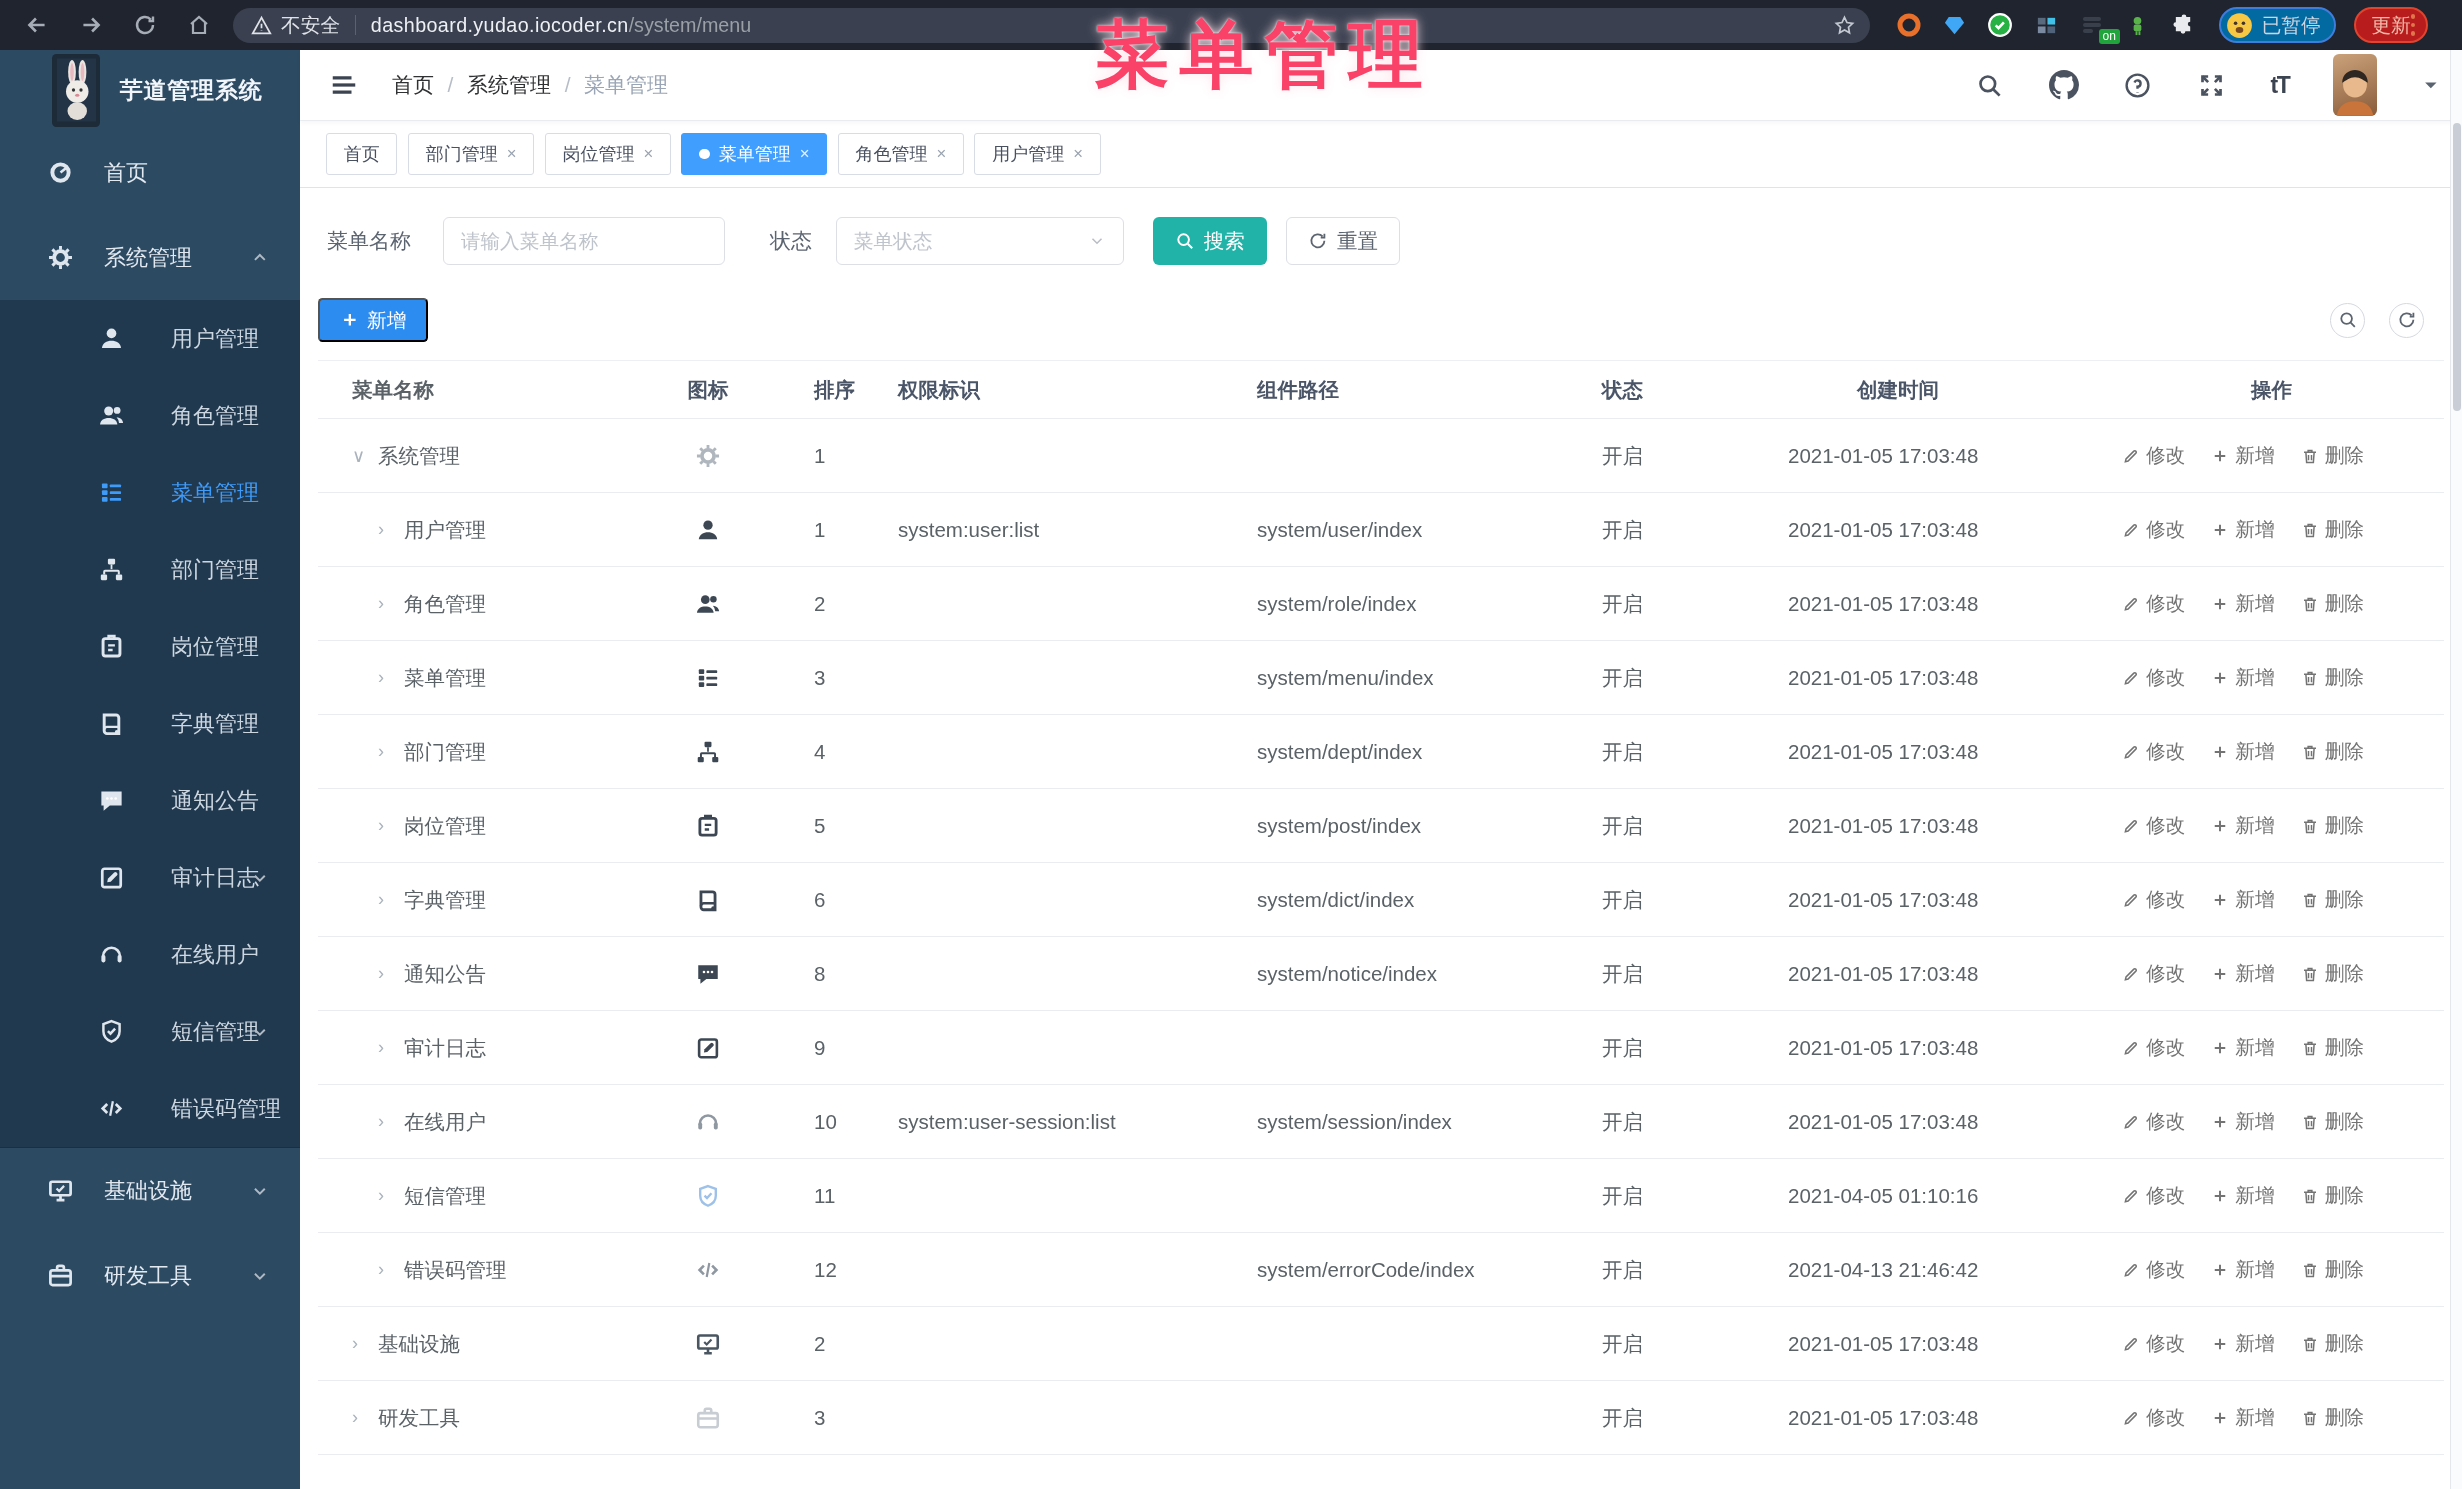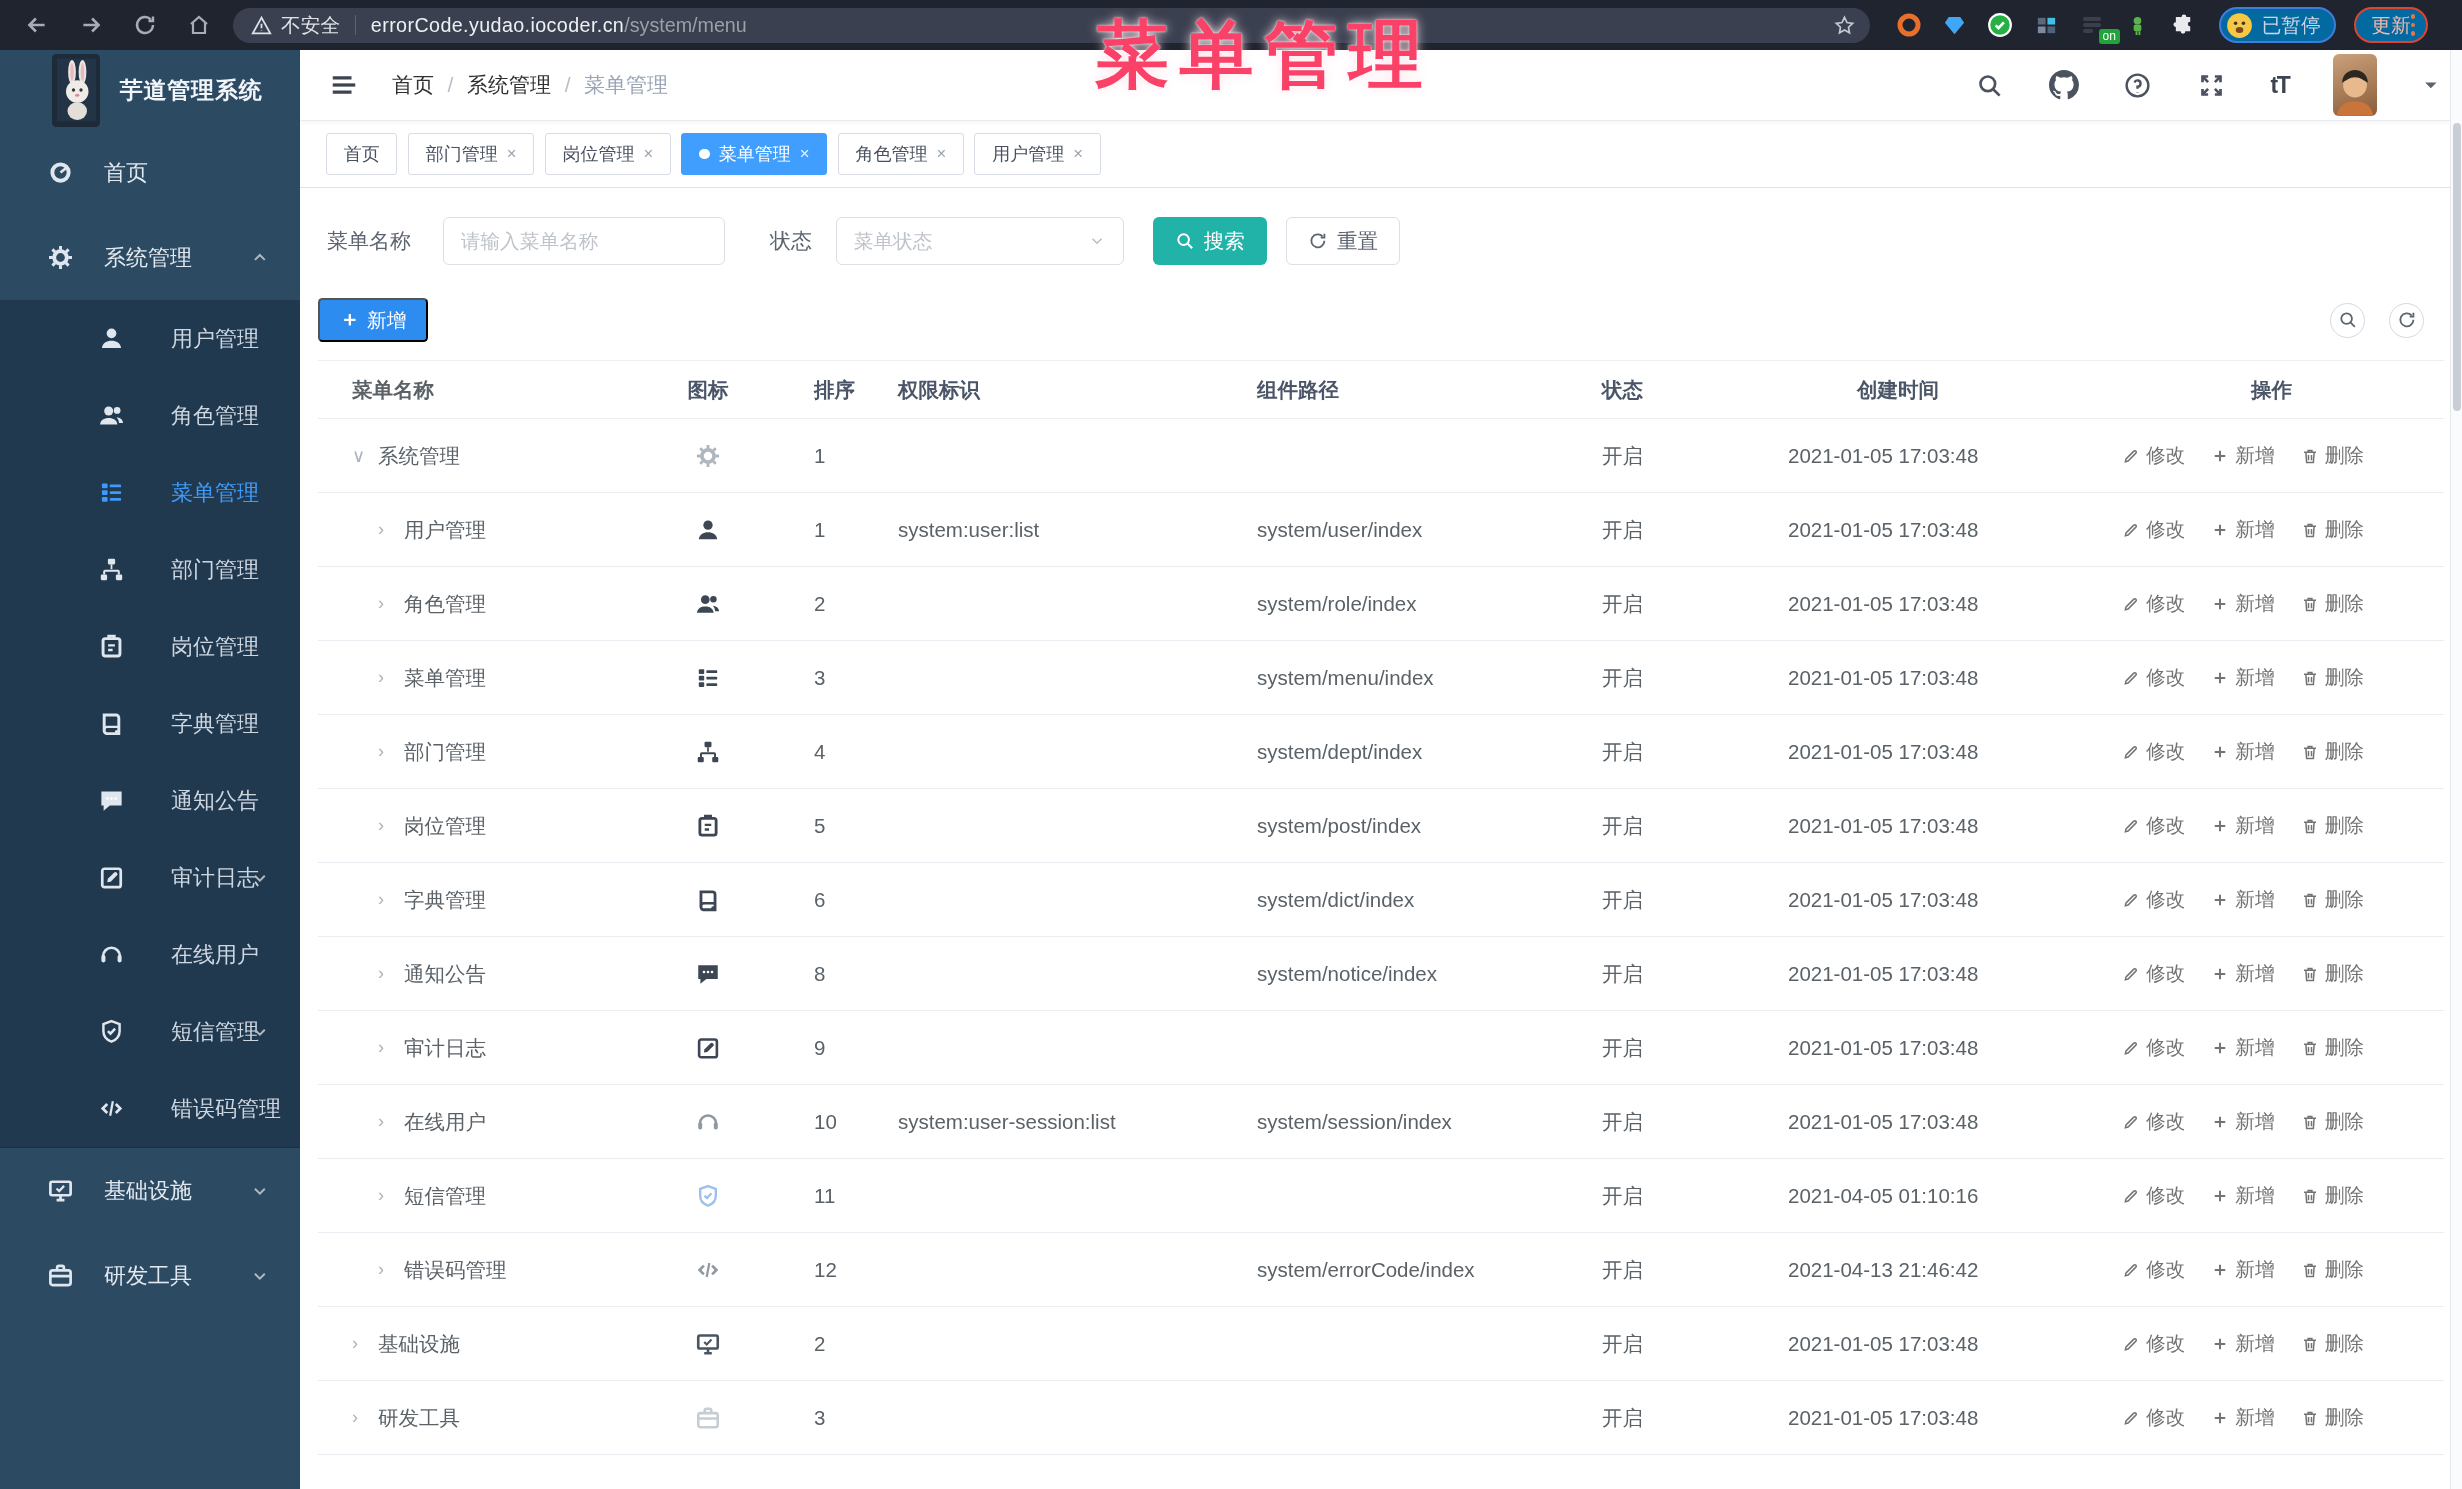--- a/index.html
+++ b/index.html
@@ -17,21 +17,21 @@
   .addressbar .host { color:#eef1f4; letter-spacing:0.4px; }
   .addressbar .path { color:#9aa0a6; }
   .addressbar .star { margin-left:auto; color:#c3c8d0; display:flex; }
   .ext-icons { display:flex; align-items:center; gap:19.7px; margin-left:26px; }
   .ext { width:26px; height:26px; display:flex; align-items:center; justify-content:center; position:relative; }
   .badge-on { position:absolute; bottom:-6px; left:20px; background:#21a43b; color:#fff; font-size:12px;
               padding:0.8px 3.8px; border-radius:3px; line-height:1.1; }
   .paused-pill { margin-left:23px; height:36px; border:2.3px solid #3f7ddc; background:#0369a1; border-radius:18px;
                  display:flex; align-items:center; gap:9px; padding:0 13.6px 0 4.5px; color:#cdd6e2; font-size:19.7px; }
   .face { width:27px; height:27px; }
-  .update-pill { margin-left:18px; margin-right:7.6px; height:36px; border:2.3px solid #e0442e; background:#0369a1;
+  .update-pill { margin-left:18px; margin-right:7.6px; height:36px; border:2.3px solid #e0442e; background:#b91c1c;
                  border-radius:18px; display:flex; align-items:center; gap:0; padding:0 10.6px 0 15px;
                  color:#f1b9aa; font-size:19.7px; }
   .kebab { display:flex; flex-direction:column; gap:3.8px; }
   .kebab i { width:4.5px; height:4.5px; border-radius:50%; background:#e0764a; }
 
   
   .app { display:flex; height:1440px; }
   .sidebar { width:300px; background:#2d4a63; color:#dfe6ee; flex:none; }
   .logo { height:80px; display:flex; align-items:center; padding-left:52px; gap:19.7px; background:#2d4a63; }
   .logo-img { width:48px; height:73px; border-radius:4.5px; background:#1d2a38; display:flex; align-items:center;
@@ -156,21 +156,21 @@
   </div>
   <div class="addressbar">
     <span class="warn">
       <svg width="21" height="21" viewBox="0 0 24 24" fill="none" stroke="currentColor" stroke-width="2">
           <path d="M12 3L2 21h20z"></path>
           <path d="M12 10v5M12 17.8v.4"></path>
         </svg>
       </span>
     <span>不安全</span>
     <span class="sep"></span>
-    <span class="host">errorCode.yudao.iocoder.cn</span>
+    <span class="host">dashboard.yudao.iocoder.cn</span>
       <span class="path">/system/menu</span>
     <span class="star">
       <svg width="23" height="23" viewBox="0 0 24 24" fill="none" stroke="currentColor" stroke-width="1.8">
           <path d="M12 3.5l2.6 5.4 5.9.8-4.3 4.1 1 5.8-5.2-2.8-5.2 2.8 1-5.8L3.5 9.7l5.9-.8z"></path>
         </svg>
       </span>
   </div>
   <div class="ext-icons">
     <span class="ext">
       <svg width="24" height="24" viewBox="0 0 24 24">

